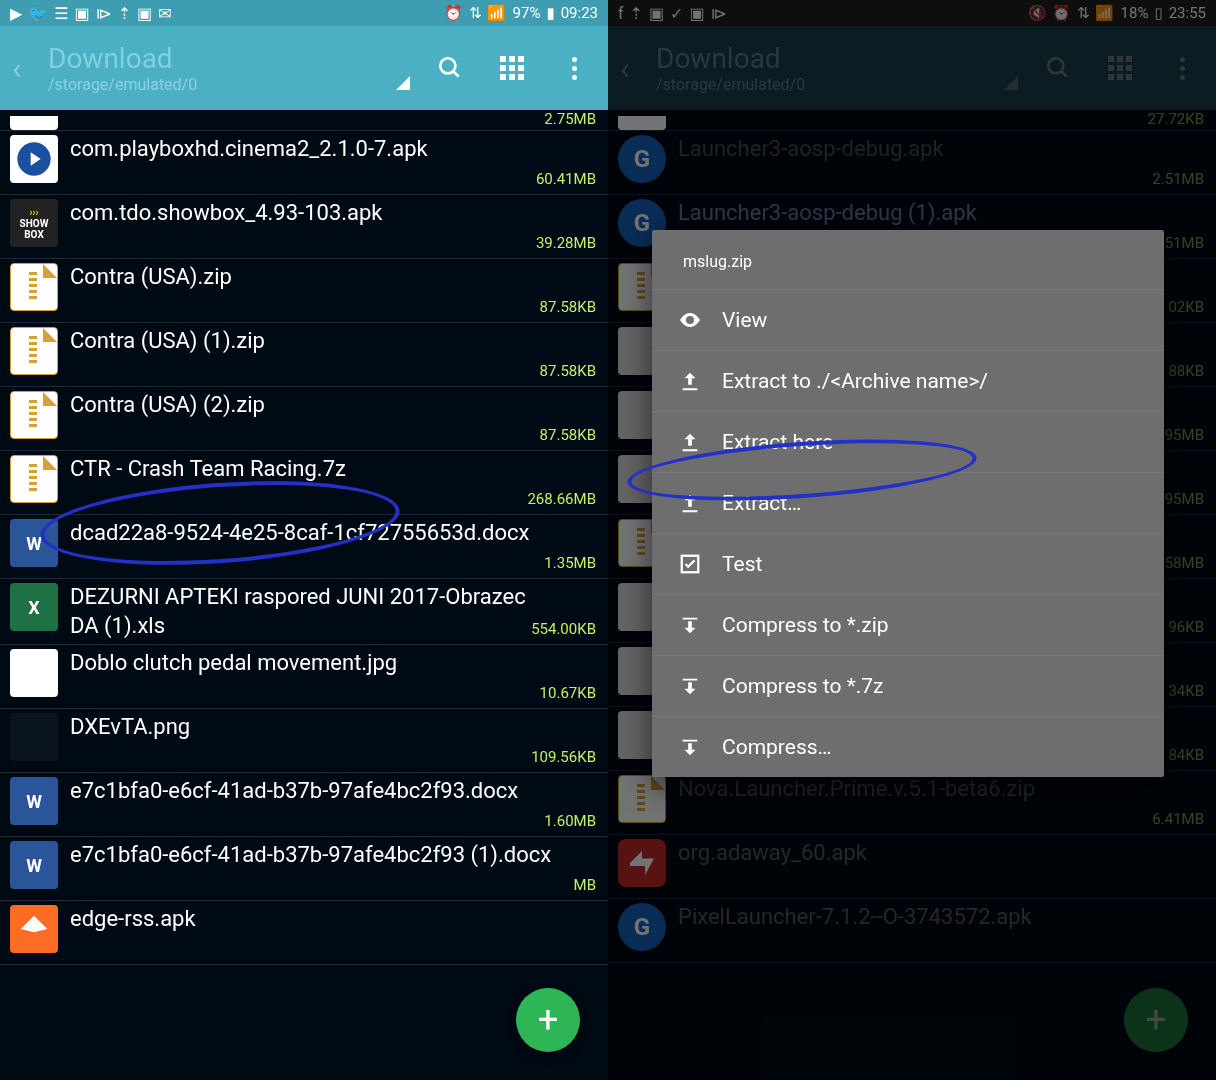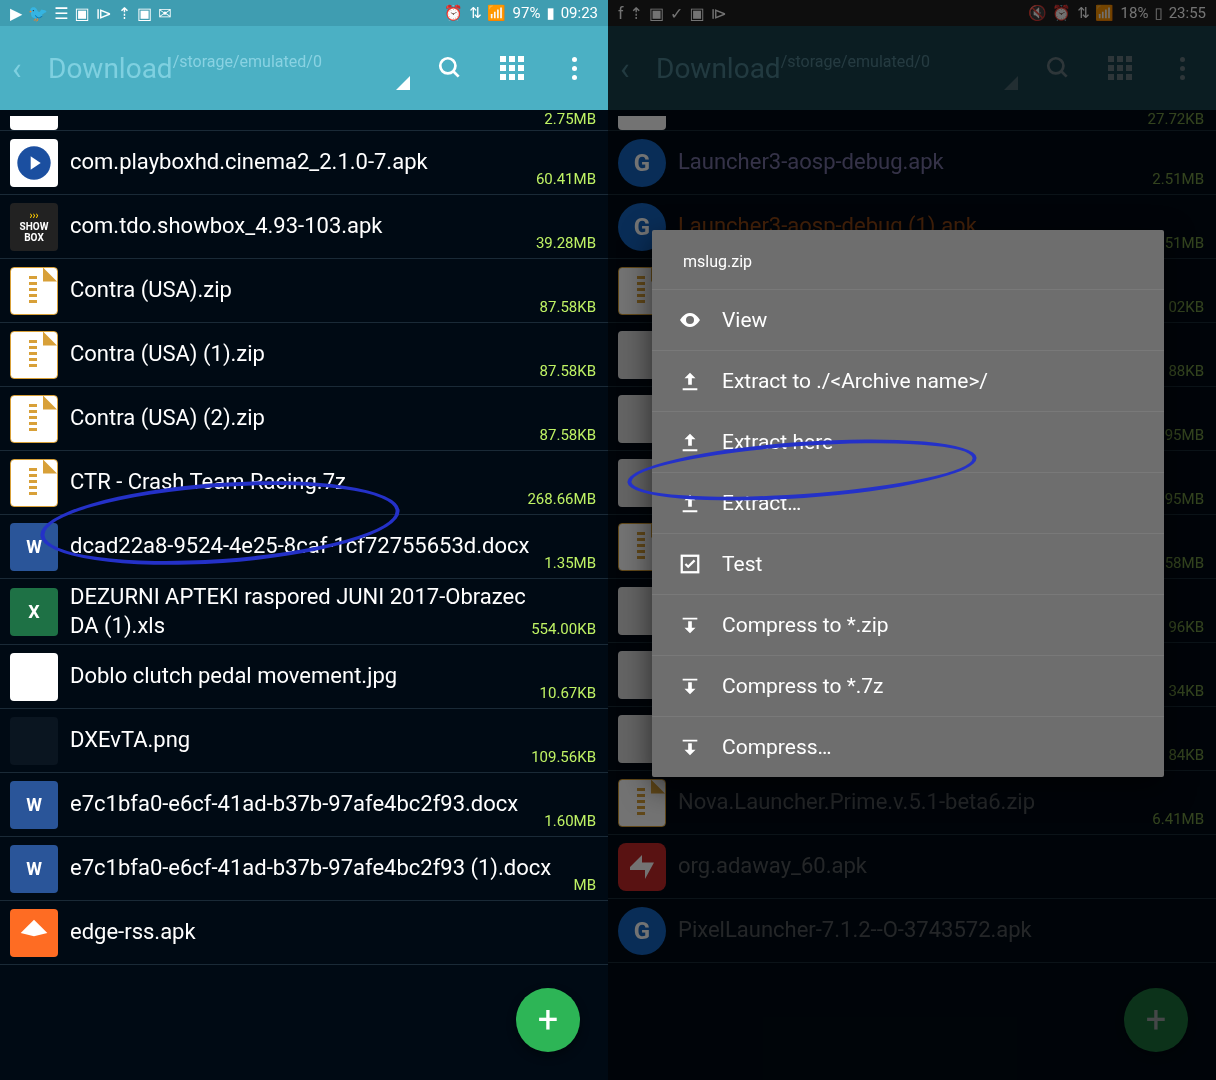--- a/index.html
+++ b/index.html
@@ -18,37 +18,37 @@
     display: flex; align-items: center; justify-content: space-between;
     padding: 0 10px; font-size: 16px;
   }
   .status-icons-left, .status-icons-right { display: flex; align-items: center; gap: 6px; }
   .status-icons-right { font-size: 15px; }
   .app-bar {
     height: 84px; background: #4bb0c4; display: flex; align-items: center;
     padding: 0 12px; position: relative;
   }
   .back-chevron { width: 30px; font-size: 32px; color: #7fd0e0; }
-  .title-area { flex: 1; display: flex; flex-direction: row; margin-left: 6px; }
+  .title-area { flex: 1; display: flex; flex-direction: column; margin-left: 6px; }
   .app-title { font-size: 28px; color: #7fd0e0; font-weight: 400; }
   .app-subtitle { font-size: 16px; color: #89d2e2; }
   .spinner-tri {
     width: 0; height: 0; border-left: 14px solid transparent;
     border-bottom: 14px solid #fff; margin-right: 26px; margin-top: 30px;
   }
   .toolbar-icons { display: flex; align-items: center; gap: 34px; margin-right: 8px; }
   .toolbar-icon { width: 28px; height: 28px; display: flex; align-items: center; justify-content: center; }
   .grid-icon { display: grid; grid-template-columns: repeat(3,1fr); gap: 3px; width: 24px; height: 24px; }
   .grid-icon span { background: #fff; width: 6px; height: 6px; }
   .dots-icon { display: flex; flex-direction: column; gap: 4px; align-items: center; }
   .dots-icon span { width: 5px; height: 5px; background: #fff; border-radius: 50%; }
 
   .file-list { height: calc(100% - 110px); overflow: hidden; position: relative; }
   .file-row {
-    display: flex; align-items: center; padding: 4px 12px 4px 10px;
+    display: flex; padding: 4px 12px 4px 10px;
     border-bottom: 1px solid #1a2a37; min-height: 64px; position: relative;
   }
   .file-row.short { min-height: 16px; padding-top:0; padding-bottom:0; align-items:flex-end; }
   .file-icon {
     width: 48px; height: 48px; flex-shrink: 0; margin-right: 12px;
     display: flex; align-items: center; justify-content: center;
     border-radius: 4px; font-size: 11px; font-weight: bold;
   }
   .file-row.short .file-icon { height: 14px; background: #fff; border-radius:0 0 4px 4px; }
   .icon-playbox { background: #fff; }
@@ -316,26 +316,26 @@
     </div>
   </div>
   <div class="file-list">
     <div class="file-row short">
       <div class="file-icon"></div>
       <div class="file-name"></div>
       <div class="file-size">27.72KB</div>
     </div>
     <div class="file-row">
       <div class="file-icon icon-g">G</div>
-      <div class="file-name" style="color:#c4b5fd">Launcher3-aosp-debug.apk</div>
+      <div class="file-name" style="color:#737373">Launcher3-aosp-debug.apk</div>
       <div class="file-size">2.51MB</div>
     </div>
     <div class="file-row">
       <div class="file-icon icon-g">G</div>
-      <div class="file-name" style="color:#f97316">Launcher3-aosp-debug (1).apk</div>
+      <div class="file-name" style="color:#c4b5fd">Launcher3-aosp-debug (1).apk</div>
       <div class="file-size">51MB</div>
     </div>
     <div class="file-row">
       <div class="file-icon icon-zip"></div>
       <div class="file-name"></div>
       <div class="file-size">02KB</div>
     </div>
     <div class="file-row">
       <div class="file-icon icon-thumb"></div>
       <div class="file-name"></div>

